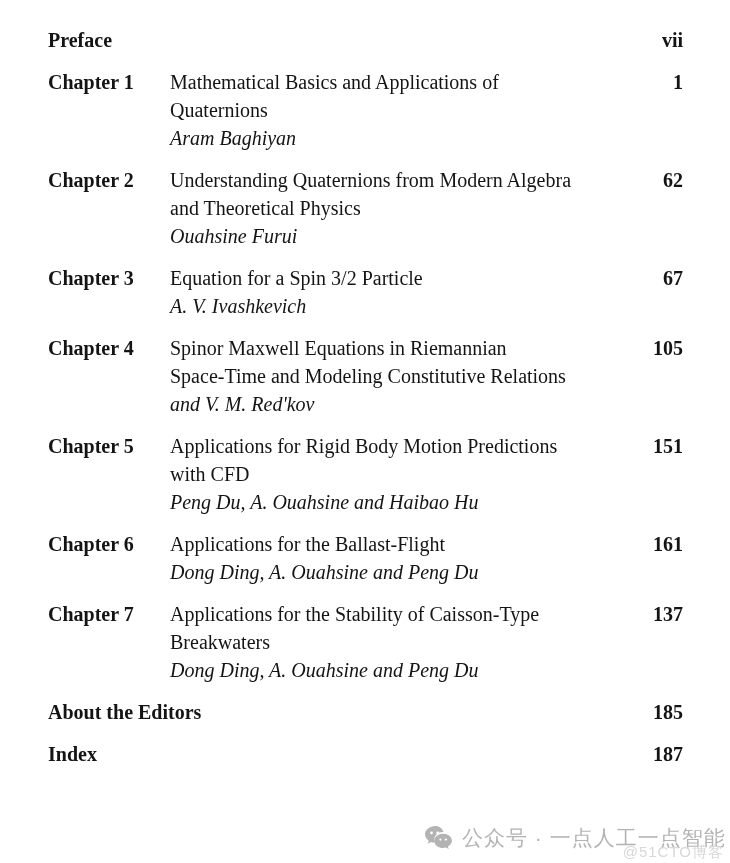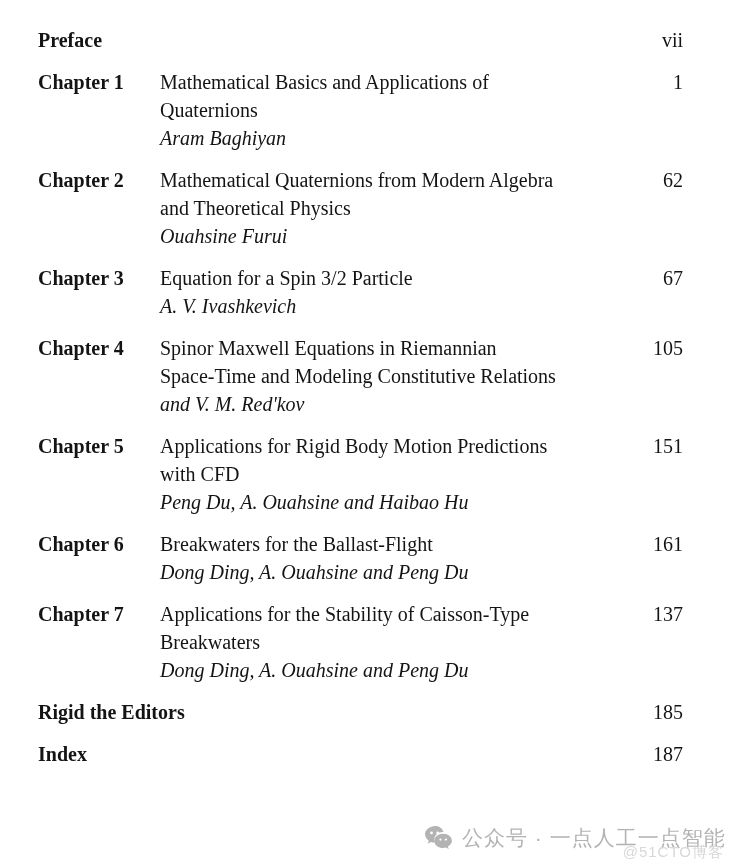--- a/index.html
+++ b/index.html
@@ -13,38 +13,39 @@
     font-family: "Liberation Serif", "DejaVu Serif", serif;
     font-size: 20px;
     line-height: 28px;
     color: #141414;
     overflow: hidden;
   }
   .entry {
     display: flex;
     align-items: flex-start;
     margin-bottom: 14px;
+    margin-left: 10px;
   }
   .entry .label {
     flex: 0 0 122px;
     width: 122px;
     font-weight: bold;
   }
   .entry.simple .label {
     flex: 1 1 auto;
     width: auto;
   }
   .entry .content {
     flex: 1 1 auto;
     min-width: 0;
   }
   .entry .pagenum {
     flex: 0 0 44px;
     text-align: right;
-    font-weight: normal;
+    font-weight: bold;
   }
   .title-line { white-space: nowrap; }
   .author-line { font-style: italic; white-space: nowrap; }
 
   .watermark {
     position: absolute;
     left: 424px;
     top: 824px;
     display: flex;
     align-items: center;
@@ -85,21 +86,21 @@
           <div class="title-line">Mathematical Basics and Applications of</div>
           <div class="title-line">Quaternions</div>
           <div class="author-line">Aram Baghiyan</div>
         </div>
     <div class="pagenum">1</div>
   </div>
 
   <div class="entry">
     <div class="label">Chapter 2</div>
     <div class="content">
-          <div class="title-line">Mathematical Quaternions from Modern Algebra</div>
+          <div class="title-line">Understanding Quaternions from Modern Algebra</div>
           <div class="title-line">and Theoretical Physics</div>
           <div class="author-line">Ouahsine Furui</div>
         </div>
     <div class="pagenum">62</div>
   </div>
 
   <div class="entry">
     <div class="label">Chapter 3</div>
     <div class="content">
           <div class="title-line">Equation for a Spin 3/2 Particle</div>
@@ -124,38 +125,38 @@
           <div class="title-line">Applications for Rigid Body Motion Predictions</div>
           <div class="title-line">with CFD</div>
           <div class="author-line">Peng Du, A. Ouahsine and Haibao Hu</div>
         </div>
     <div class="pagenum">151</div>
   </div>
 
   <div class="entry">
     <div class="label">Chapter 6</div>
     <div class="content">
-          <div class="title-line">Breakwaters for the Ballast-Flight</div>
+          <div class="title-line">Applications for the Ballast-Flight</div>
           <div class="author-line">Dong Ding, A. Ouahsine and Peng Du</div>
         </div>
     <div class="pagenum">161</div>
   </div>
 
   <div class="entry">
     <div class="label">Chapter 7</div>
     <div class="content">
           <div class="title-line">Applications for the Stability of Caisson-Type</div>
           <div class="title-line">Breakwaters</div>
           <div class="author-line">Dong Ding, A. Ouahsine and Peng Du</div>
         </div>
     <div class="pagenum">137</div>
   </div>
 
   <div class="entry simple">
-    <div class="label">Rigid the Editors</div>
+    <div class="label">About the Editors</div>
 
     <div class="pagenum">185</div>
   </div>
 
   <div class="entry simple">
     <div class="label">Index</div>
 
     <div class="pagenum">187</div>
   </div>
 </div>

